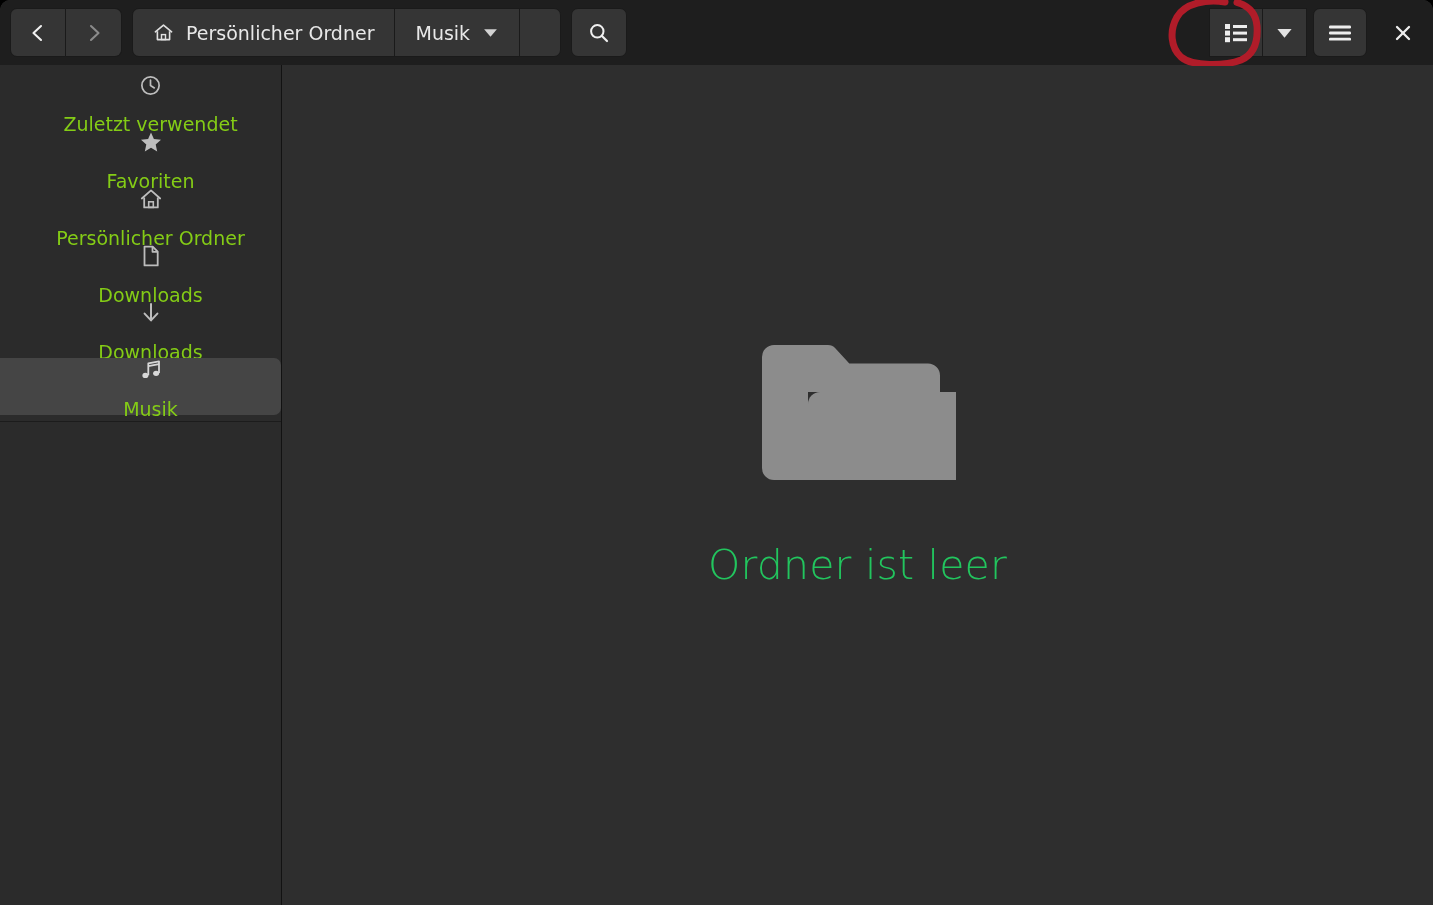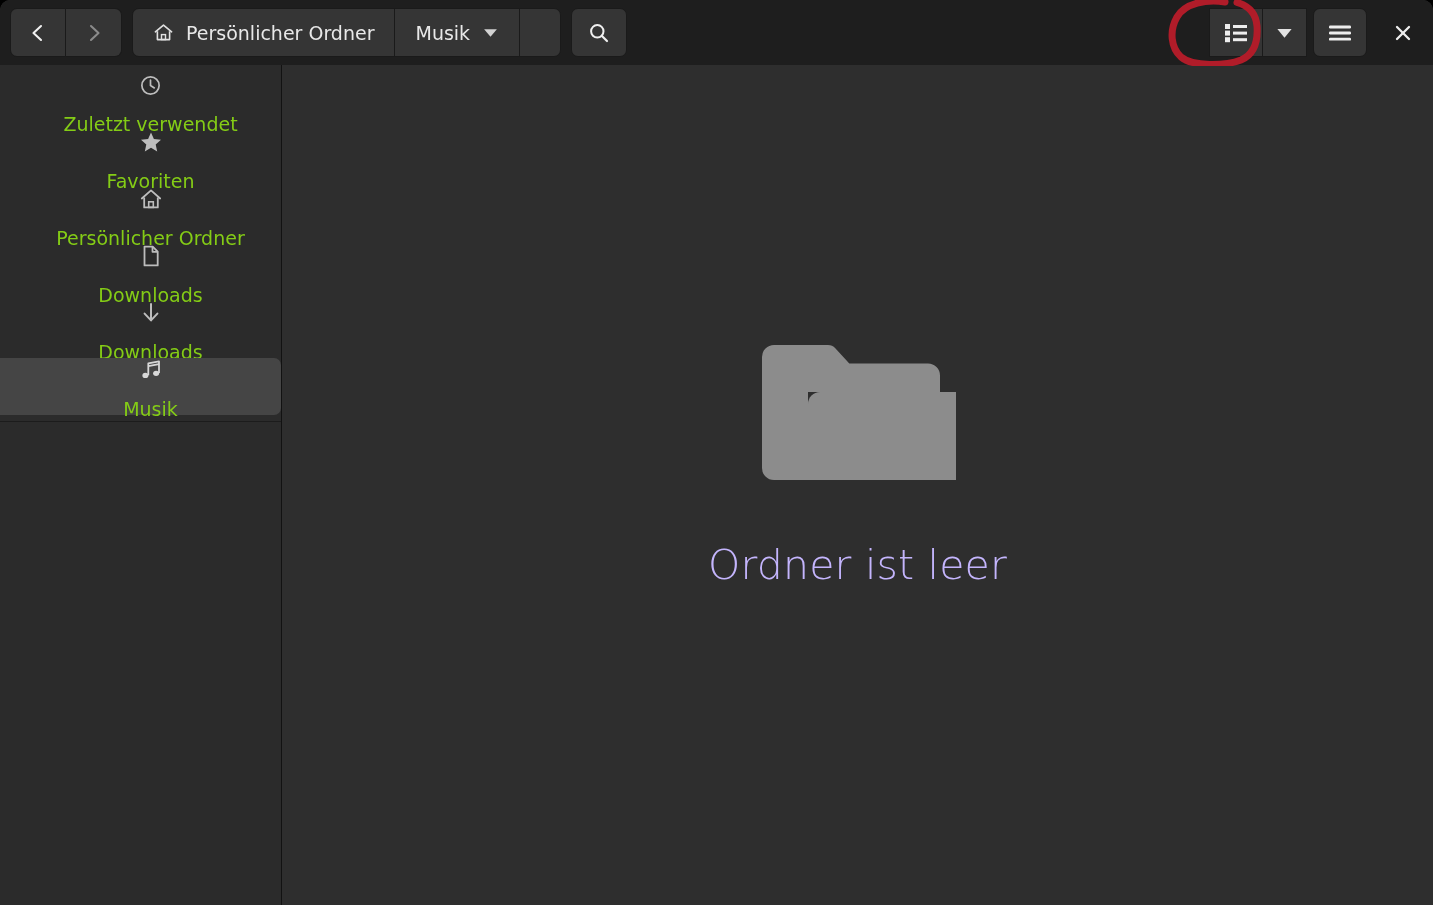--- a/index.html
+++ b/index.html
@@ -180,21 +180,21 @@
     top: 258px;
     display: flex;
     flex-direction: column;
     align-items: center;
   }
 
   #empty-folder-icon { width: 196px; height: 170px; }
 
   #empty-label {
     margin-top: 48px;
-    color: #c4b5fd;
+    color: #22c55e;
     font-size: 41px;
     font-weight: 300;
     letter-spacing: 0.2px;
     font-family: "DejaVu Sans", "Liberation Sans", sans-serif;
   }
 
   
   #annotation {
     position: absolute;
     left: 1163px;

